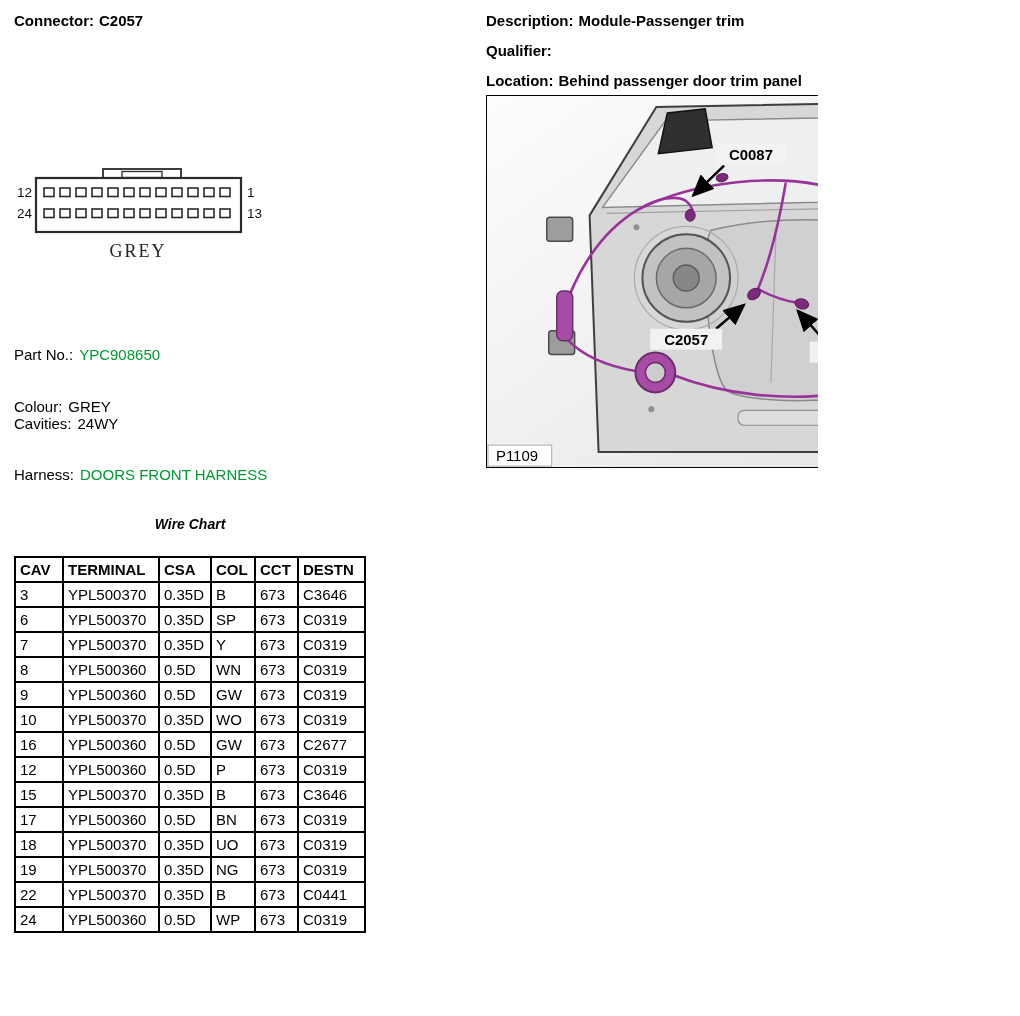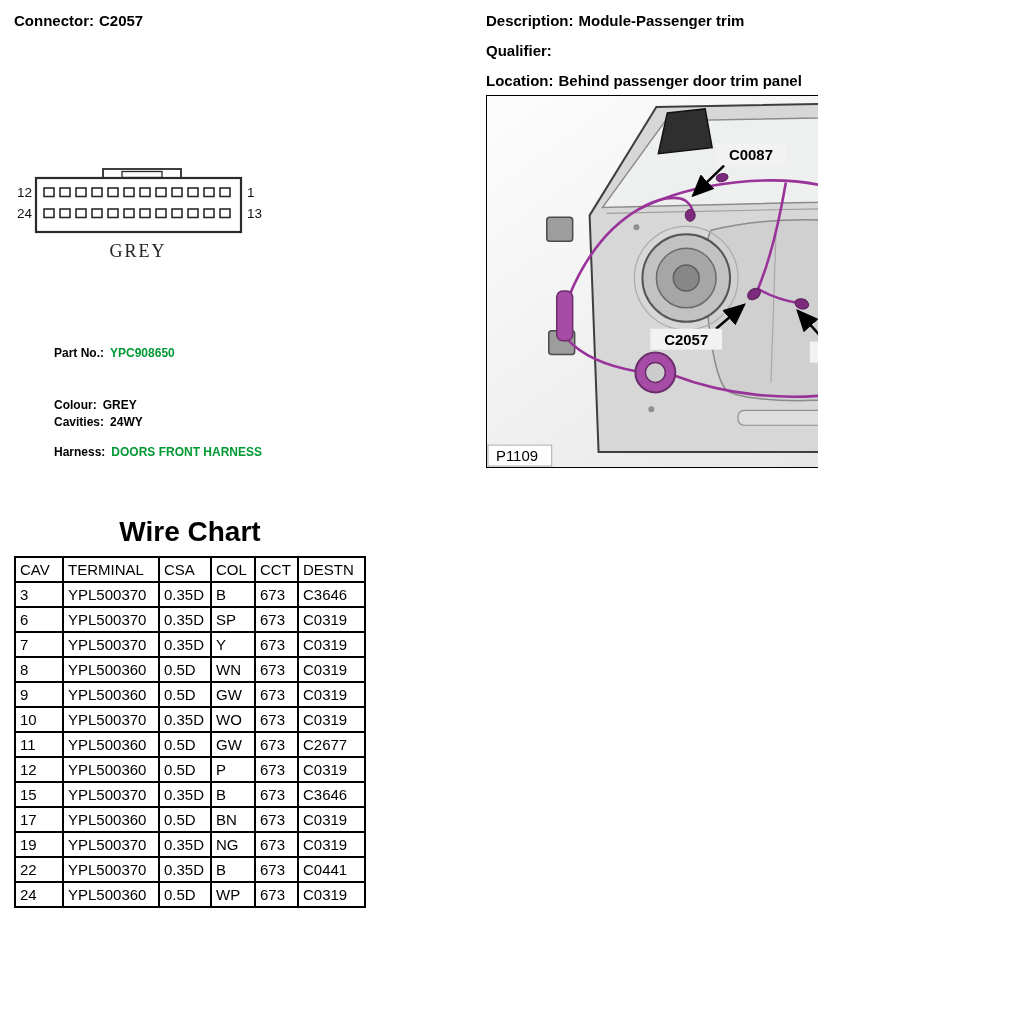--- a/index.html
+++ b/index.html
@@ -18,42 +18,42 @@
     position:absolute; left:486px; top:95px; width:522px; height:373px;
     border:1px solid #000; background:#86efac;
   }
   .illustration-frame svg { display:block; width:520px; height:371px; }
 
   .connector-figure { position:absolute; left:6px; top:166px; }
   .pin { fill:#fff; stroke:#2b2b2b; stroke-width:1.6; }
   .pin-num { font:13.5px "Liberation Sans", sans-serif; fill:#111; }
   .conn-caption { font:18px "Liberation Serif", serif; fill:#222; letter-spacing:2px; }
 
-  .info-line { position:absolute; left:14px; font-size:12px; font-weight:bold; white-space:nowrap;margin-left:40px; }
+  .info-line { position:absolute; left:14px; font-size:15px; font-weight:normal; white-space:nowrap; }
   .info-line .lbl { margin-right:6px; }
   .val-green { color:#009933; }
   .line-partno { top:346px; }
   .line-colour { top:398px; }
   .line-cavities { top:415px; }
-  .line-harness { top:445px; }
+  .line-harness { top:466px; }
 
   .wire-chart-title {
     position:absolute; left:14px; top:516px; width:352px;
-    text-align:center; font-size:28px; font-weight:bold;
+    text-align:center; font-size:14px; font-weight:bold;font-style:italic;
   }
   .wire-chart {
     position:absolute; left:14px; top:556px;
     border-collapse:collapse; table-layout:fixed; width:352px;
     font-size:15px;
   }
   .wire-chart th, .wire-chart td {
     border:2px solid #000; padding:3px 4px; height:20px;
     text-align:left; white-space:nowrap; overflow:hidden;
   }
-  .wire-chart th { font-weight:normal; }
+  .wire-chart th { font-weight:bold; }
 
   .callout-text { font:bold 15px "Liberation Sans", sans-serif; fill:#000; }
   .fig-id-text { font:15px "Liberation Sans", sans-serif; fill:#000; }
 </style>
 </head>
 <body>
 
 <div class="page">
 
   <div class="hdr-line left-title">
@@ -273,21 +273,21 @@
         </tr>
         <tr>
           <td>10</td>
           <td>YPL500370</td>
           <td>0.35D</td>
           <td>WO</td>
           <td>673</td>
           <td>C0319</td>
         </tr>
         <tr>
-          <td>11</td>
+          <td>16</td>
           <td>YPL500360</td>
           <td>0.5D</td>
           <td>GW</td>
           <td>673</td>
           <td>C2677</td>
         </tr>
         <tr>
           <td>12</td>
           <td>YPL500360</td>
           <td>0.5D</td>
@@ -301,20 +301,28 @@
           <td>0.35D</td>
           <td>B</td>
           <td>673</td>
           <td>C3646</td>
         </tr>
         <tr>
           <td>17</td>
           <td>YPL500360</td>
           <td>0.5D</td>
           <td>BN</td>
+          <td>673</td>
+          <td>C0319</td>
+        </tr>
+        <tr>
+          <td>18</td>
+          <td>YPL500370</td>
+          <td>0.35D</td>
+          <td>UO</td>
           <td>673</td>
           <td>C0319</td>
         </tr>
         <tr>
           <td>19</td>
           <td>YPL500370</td>
           <td>0.35D</td>
           <td>NG</td>
           <td>673</td>
           <td>C0319</td>

